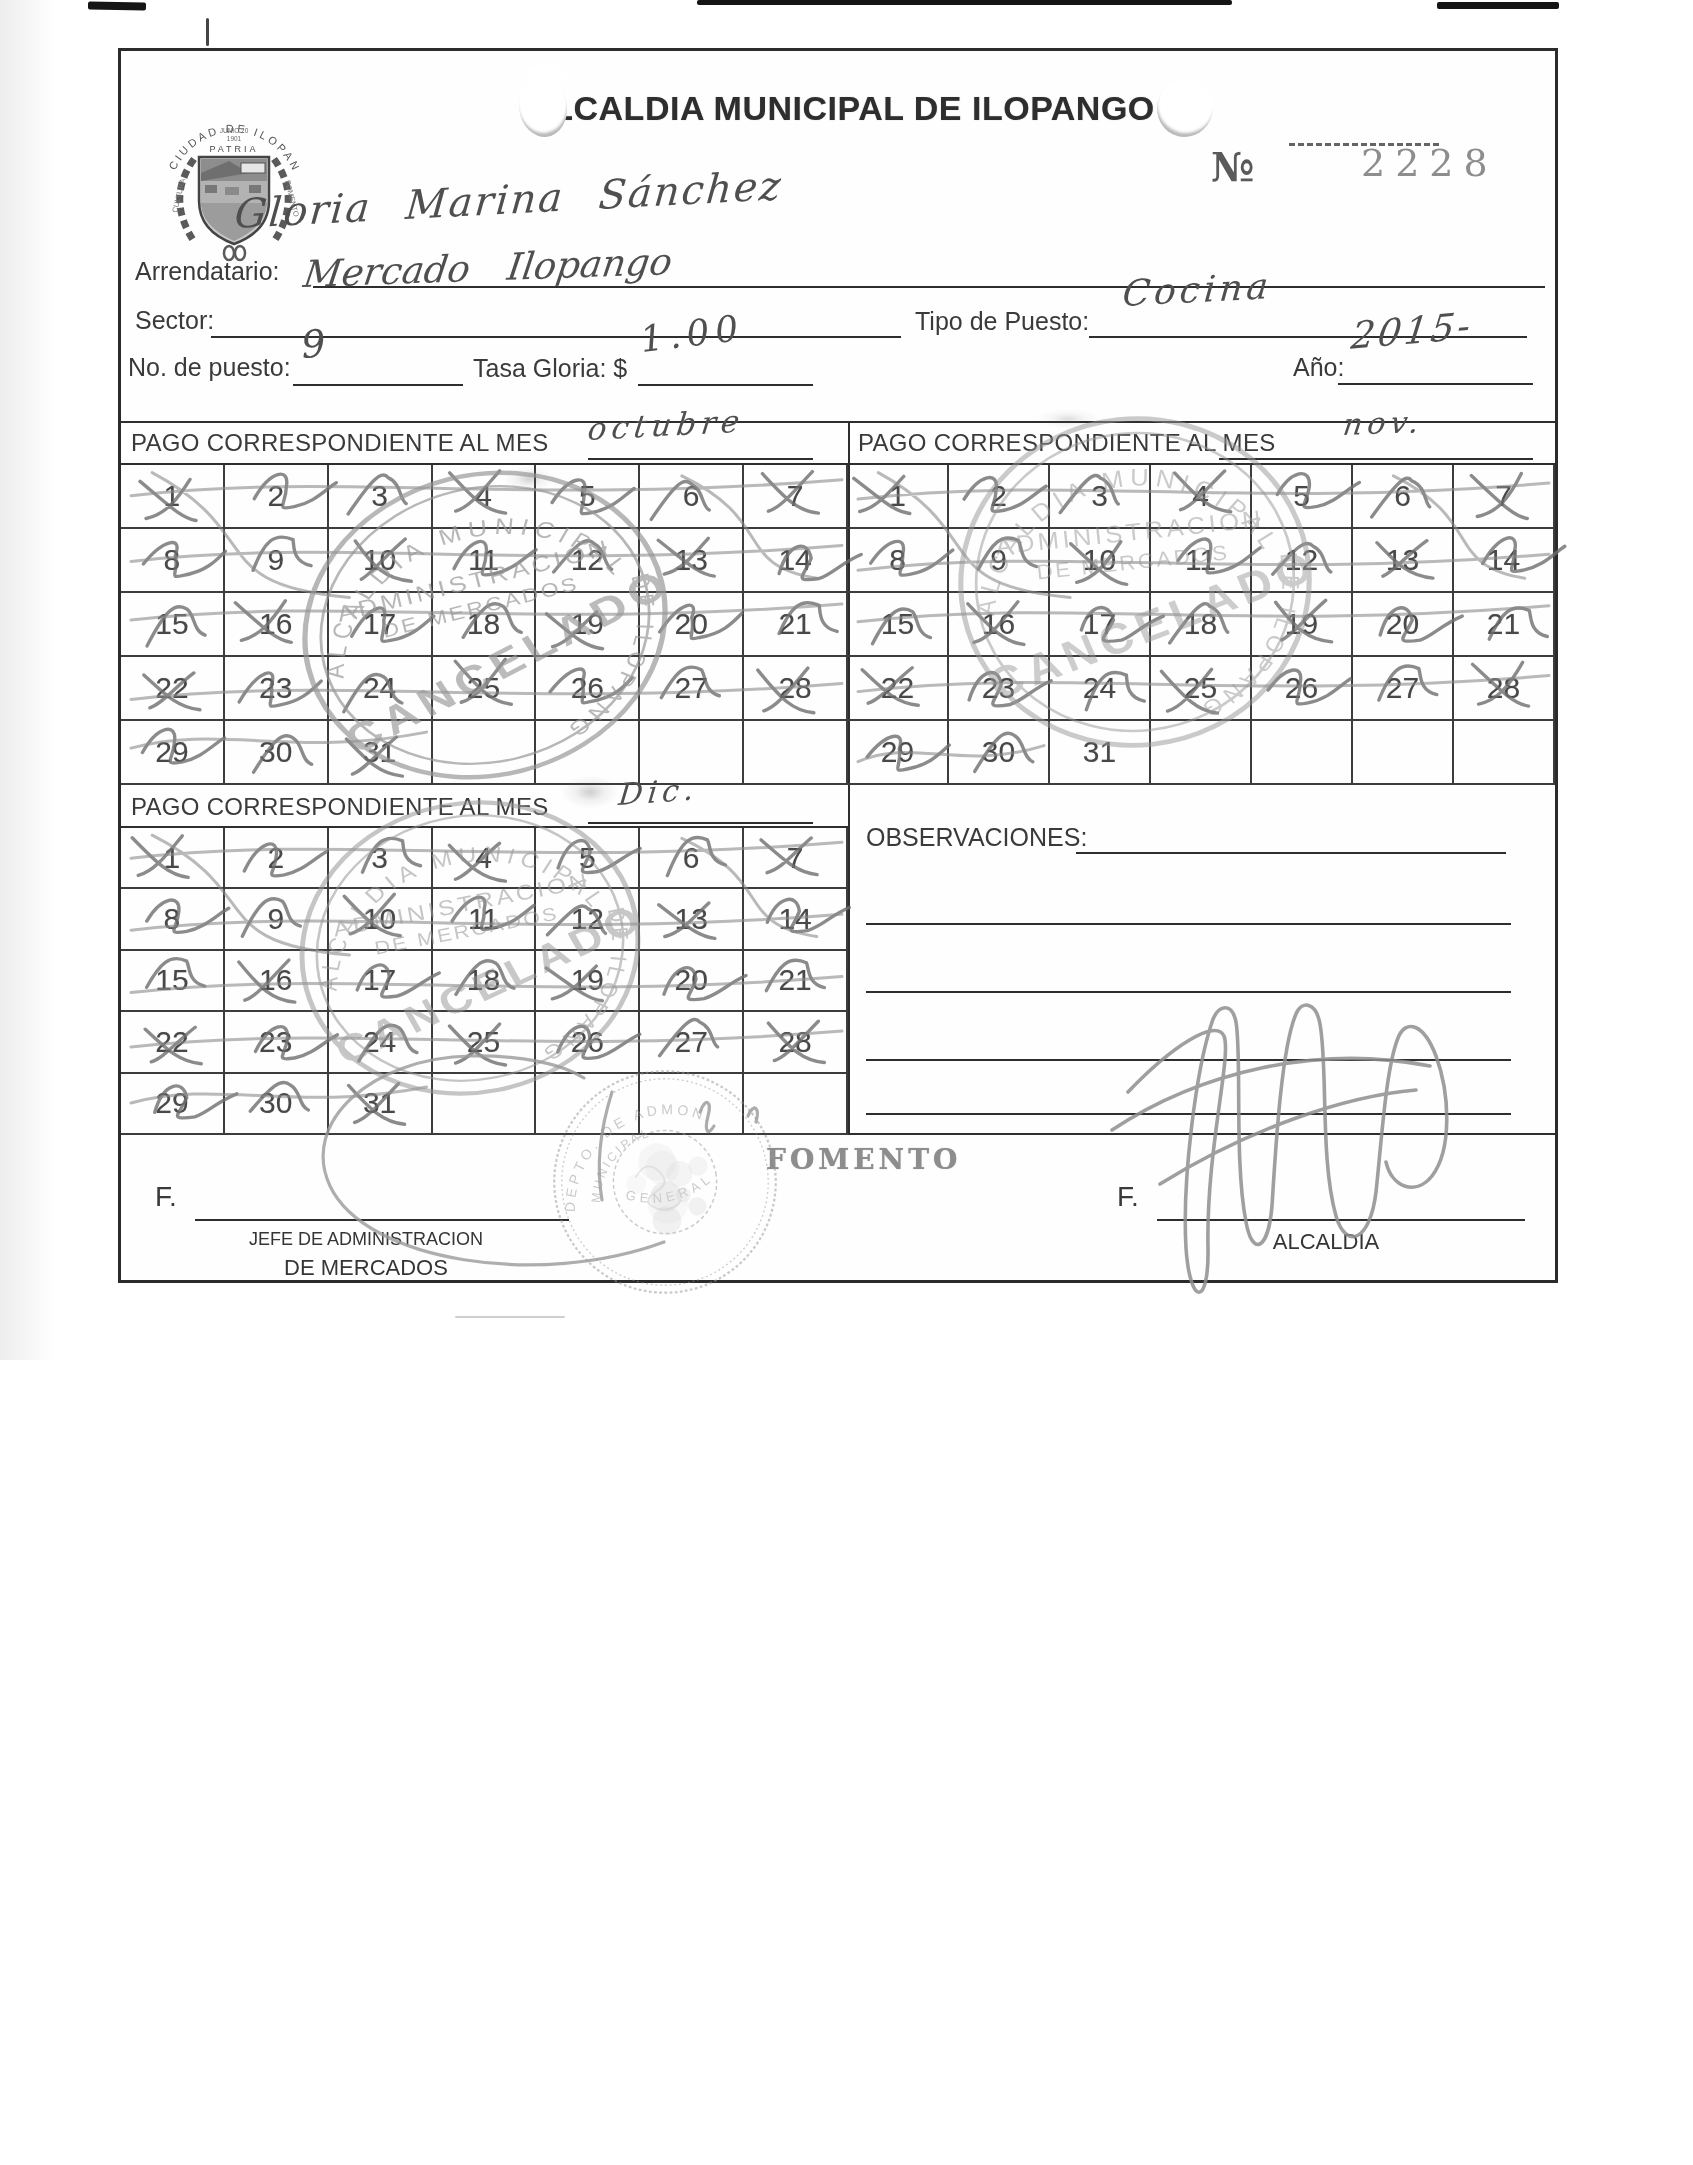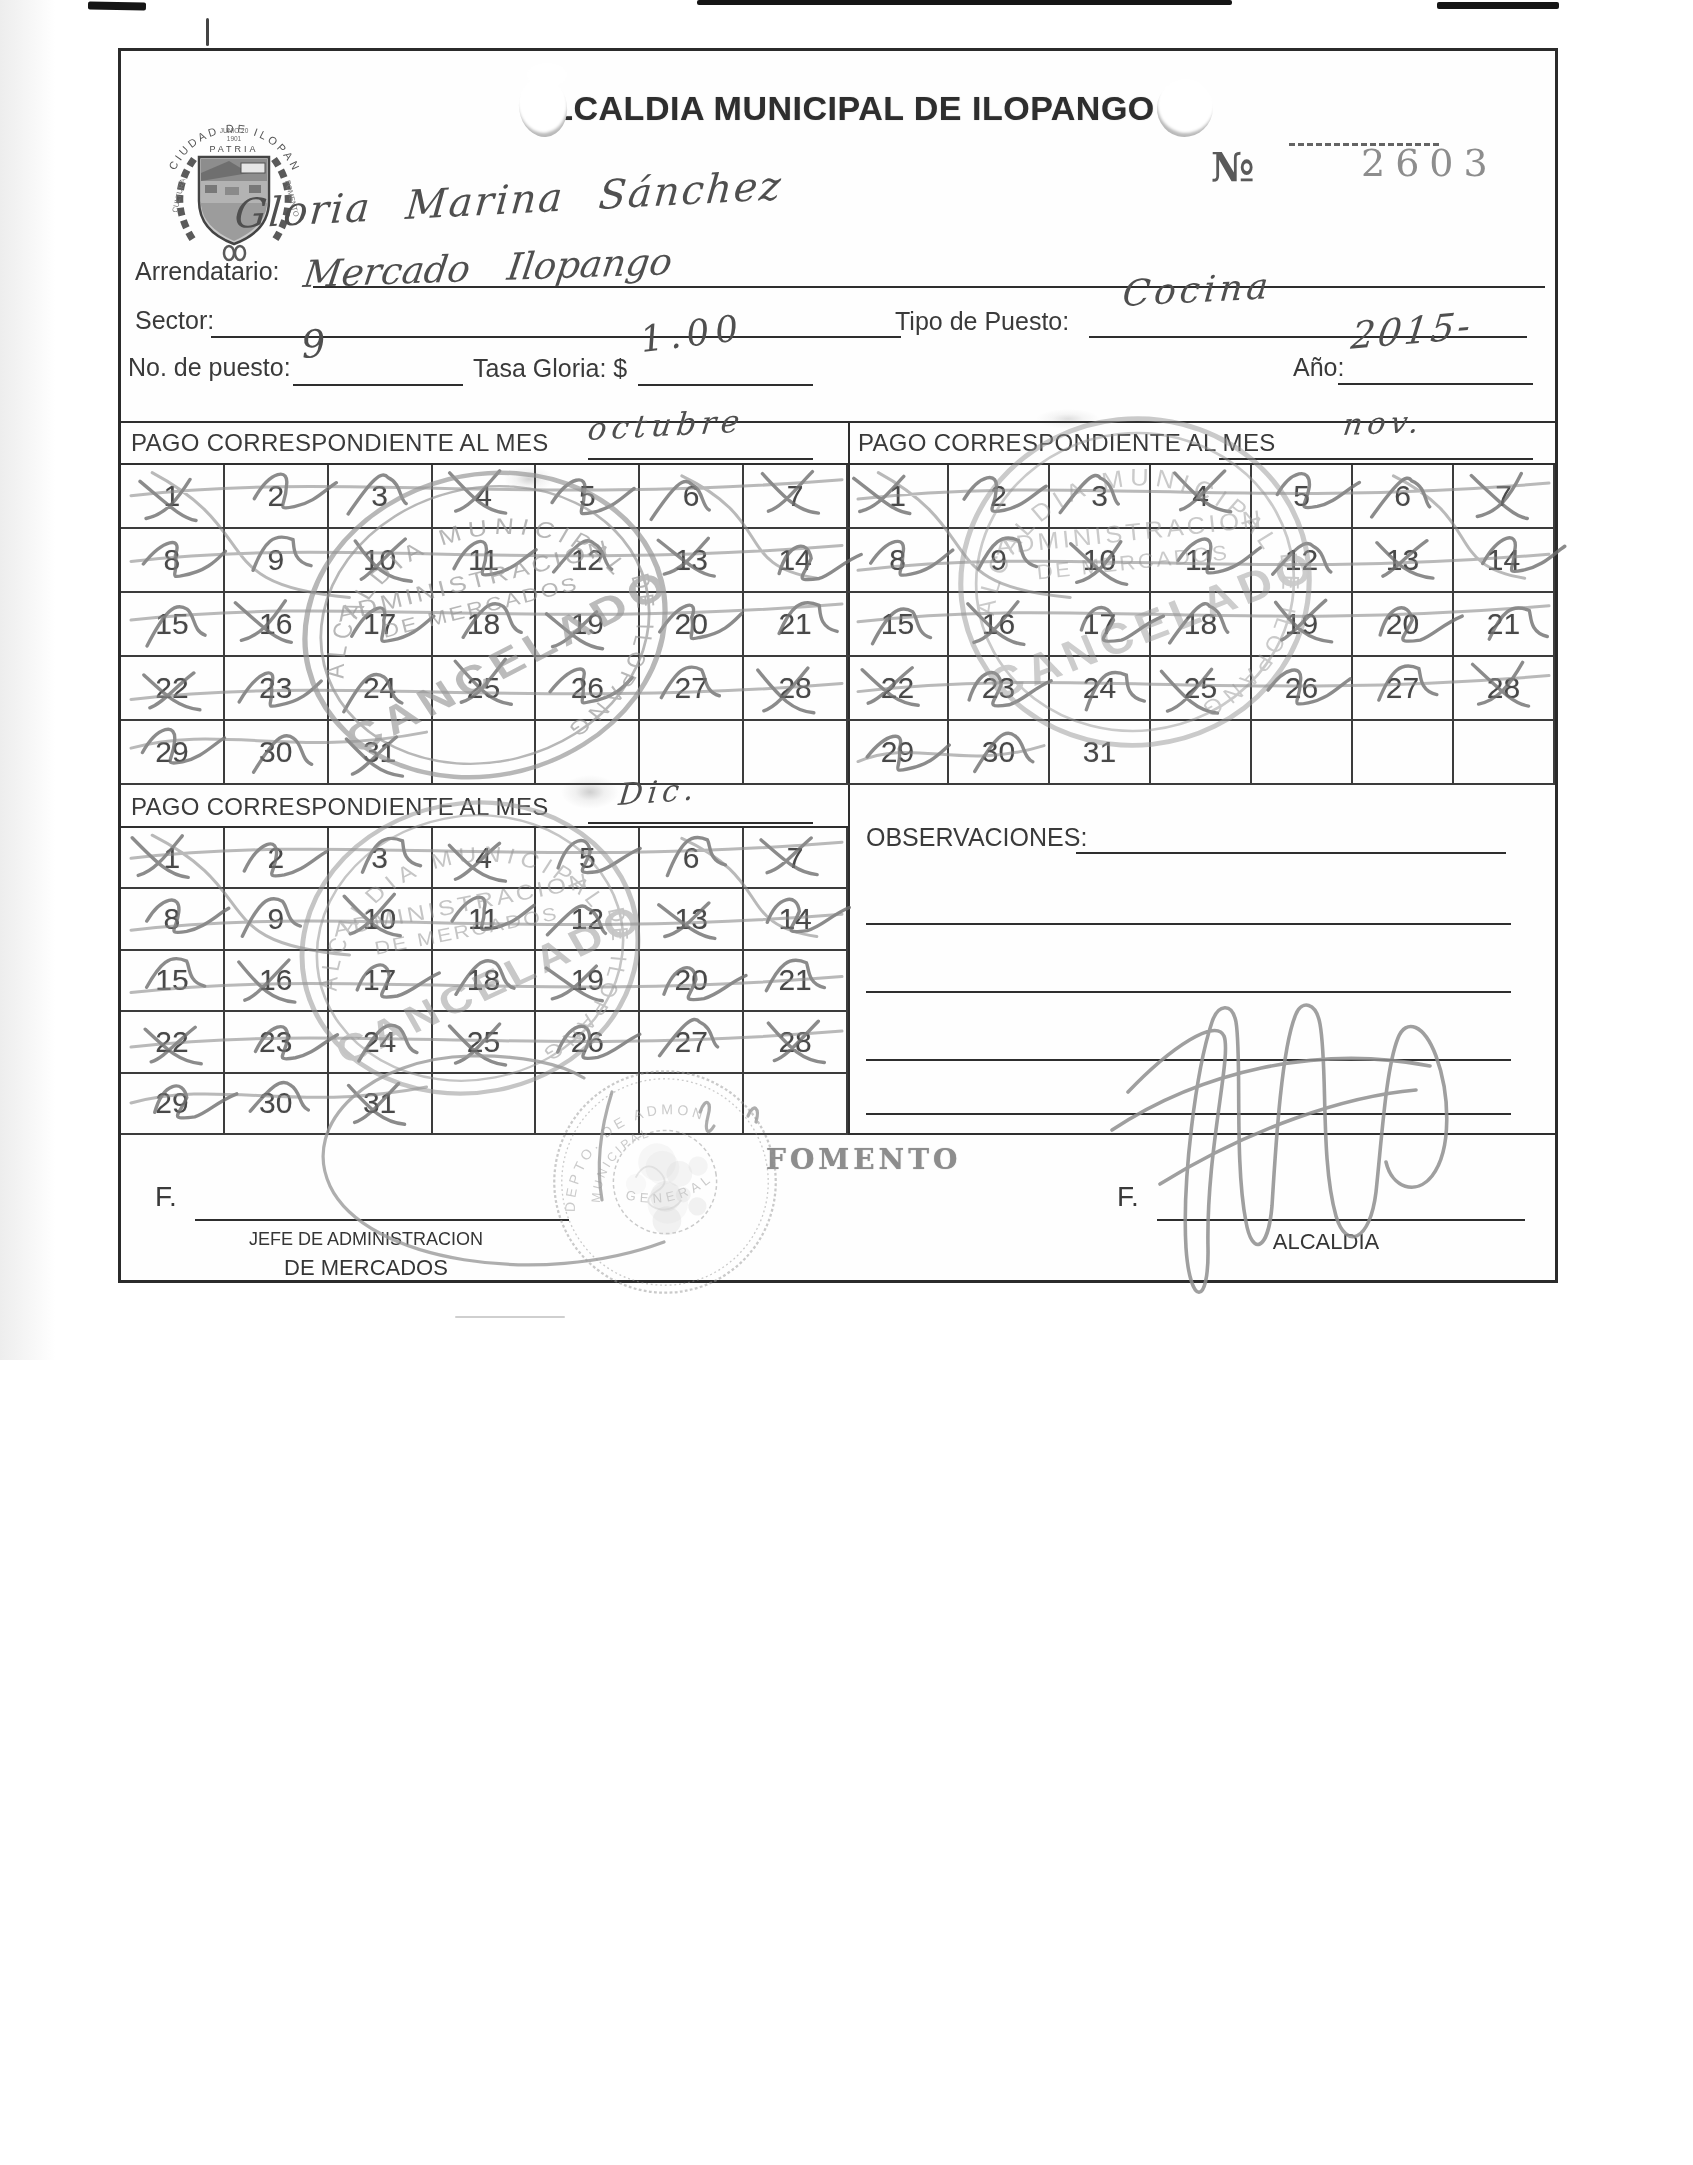--- a/index.html
+++ b/index.html
@@ -86,31 +86,31 @@
     <text transform="translate(136,100) rotate(76)" font-size="7.5" fill="#777">FOMENTO</text>
   </svg>
 
   <div id="title1">ALCALDIA MUNICIPAL DE ILOPANGO</div>
   <div class="blob crescent" style="left:398px;top:26px;width:48px;height:60px;transform:rotate(-8deg);"></div>
   <div class="blob" style="left:406px;top:12px;width:40px;height:24px;"></div>
   <div class="blob crescent" style="left:1036px;top:28px;width:56px;height:58px;transform:rotate(14deg);"></div>
 
   <div id="no-label">№</div>
   <div id="no-dashes"></div>
-  <div id="no-value">2603</div>
+  <div id="no-value">2228</div>
 
   <div class="lbl" style="left:14px;top:206px;font-size:25px;">Arrendatario:</div>
   <div class="rule" style="left:192px;top:235px;width:1232px;"></div>
   <div class="hand" style="left:112px;top:140px;font-size:40px;word-spacing:20px;letter-spacing:2px;transform:rotate(-3deg) skewX(-8deg);">Gloria Marina Sánchez</div>
 
   <div class="lbl" style="left:14px;top:255px;font-size:25px;">Sector:</div>
   <div class="rule" style="left:90px;top:285px;width:690px;"></div>
   <div class="hand" style="left:180px;top:202px;font-size:37px;word-spacing:26px;transform:rotate(-2deg) skewX(-10deg);">Mercado Ilopango</div>
 
-  <div class="lbl" style="left:774px;top:256px;font-size:25px;">Tipo de Puesto:</div>
+  <div class="lbl" style="left:794px;top:256px;font-size:25px;">Tipo de Puesto:</div>
   <div class="rule" style="left:968px;top:285px;width:438px;"></div>
   <div class="hand" style="left:1000px;top:222px;font-size:36px;letter-spacing:4px;transform:rotate(-3deg) skewX(-8deg);">Cocina</div>
 
   <div class="lbl" style="left:7px;top:302px;font-size:25px;">No. de puesto:</div>
   <div class="rule" style="left:172px;top:333px;width:170px;"></div>
   <div class="hand" style="left:182px;top:272px;font-size:38px;transform:rotate(-4deg);">9</div>
 
   <div class="lbl" style="left:352px;top:303px;font-size:25px;">Tasa Gloria: $</div>
   <div class="rule" style="left:517px;top:333px;width:175px;"></div>
   <div class="hand" style="left:522px;top:268px;font-size:36px;letter-spacing:6px;transform:rotate(-7deg);">1.00</div>

